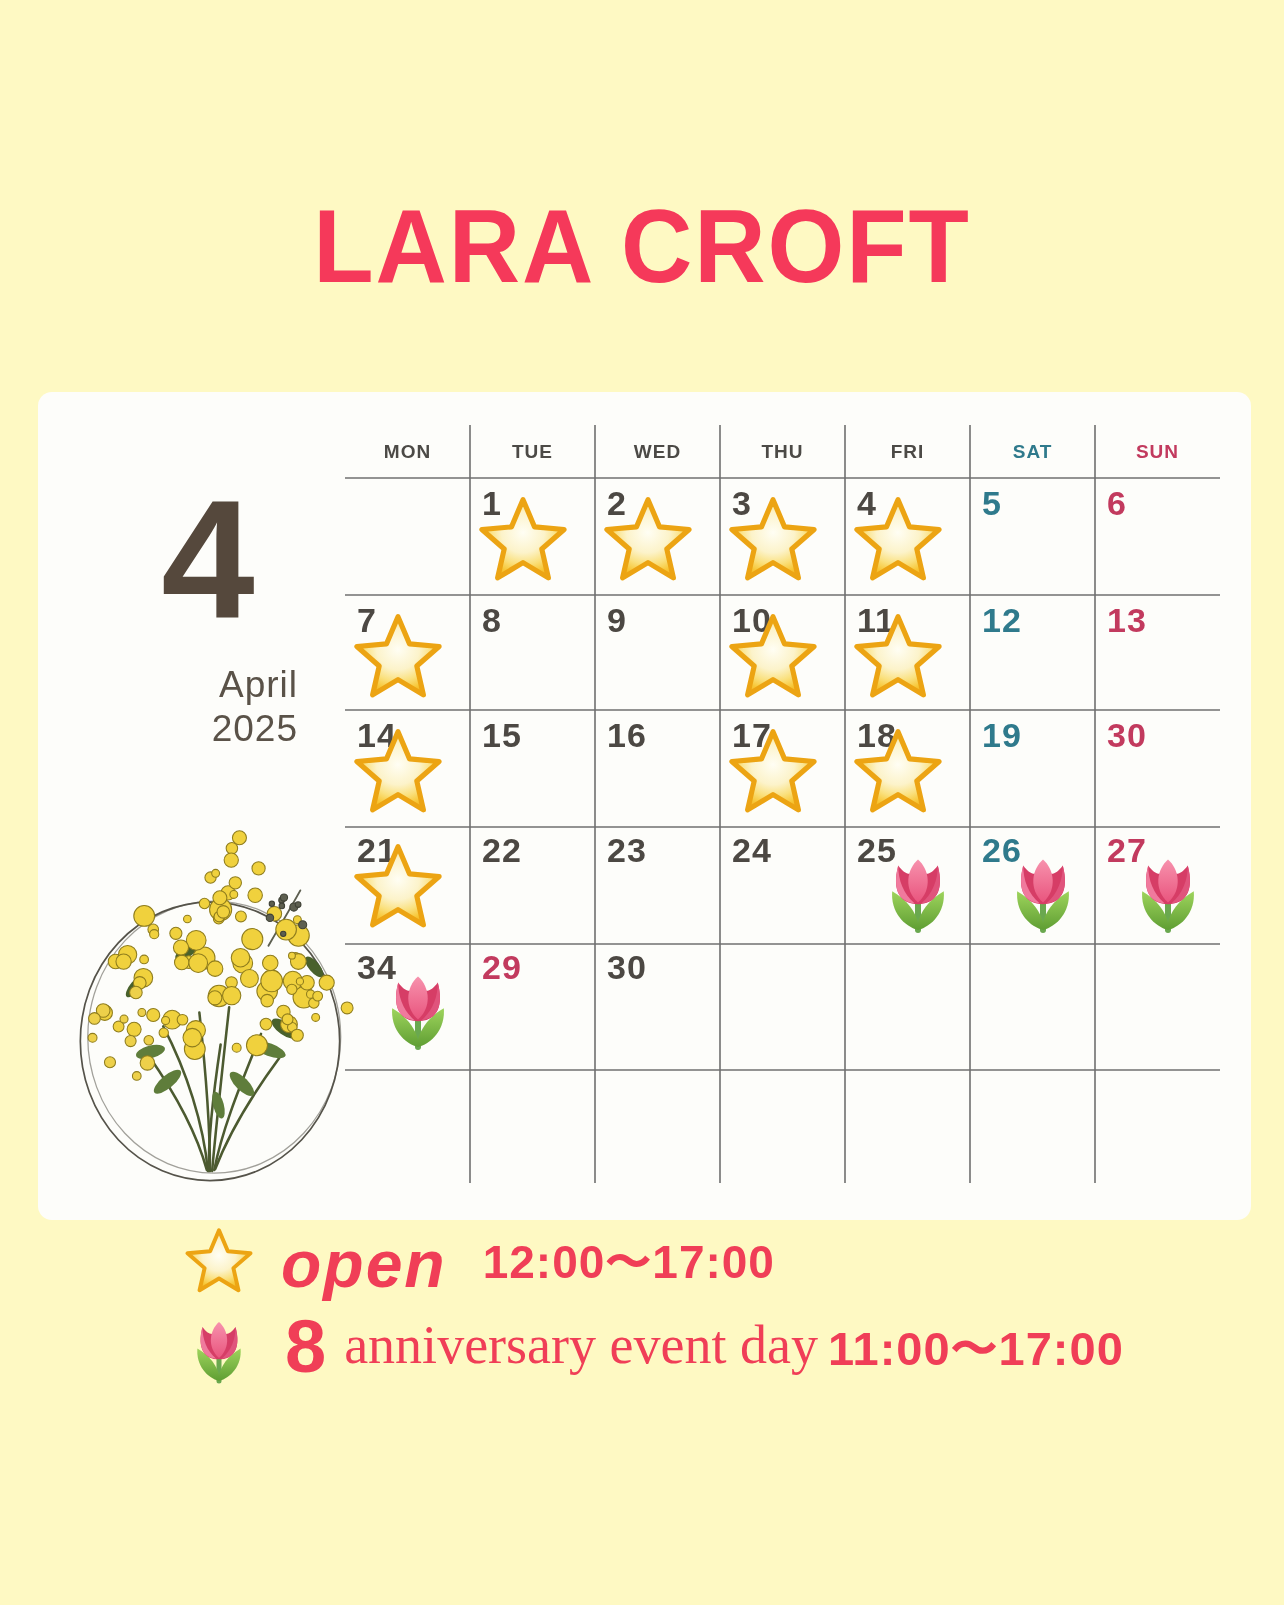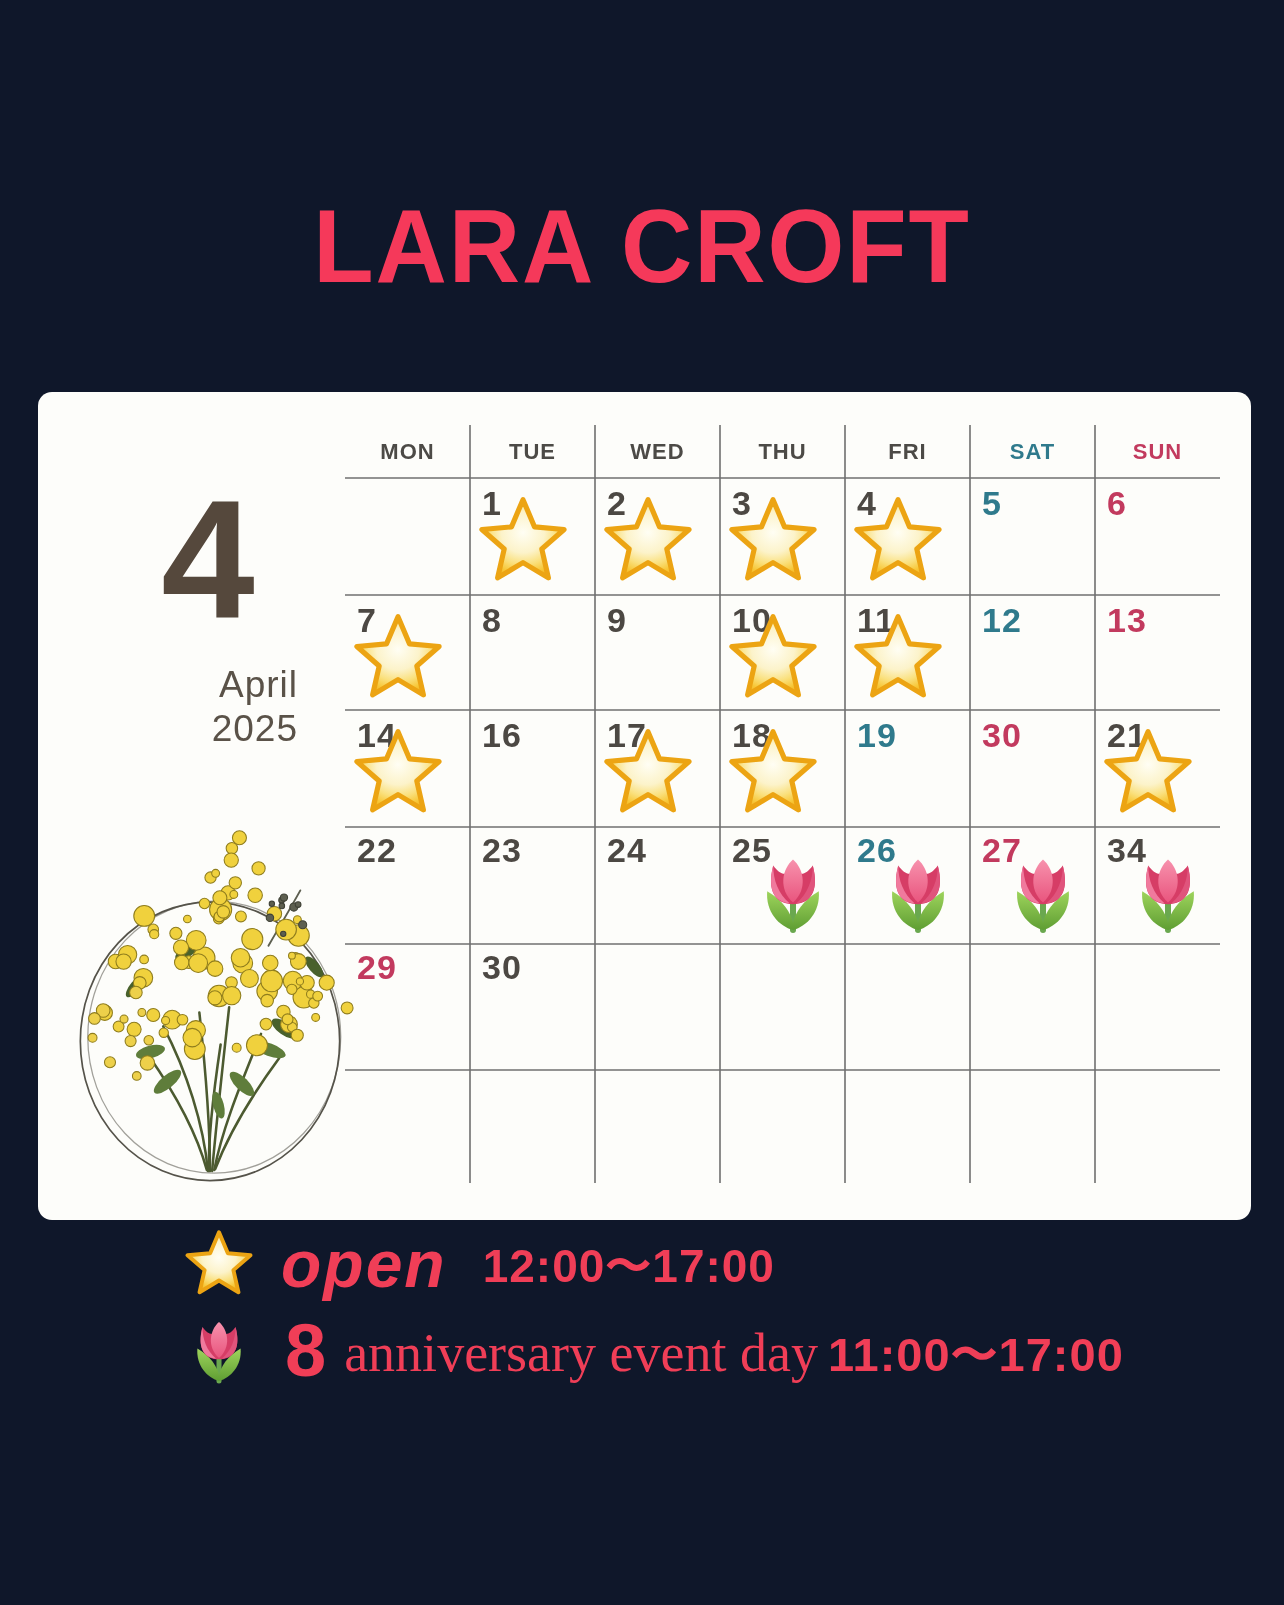--- a/index.html
+++ b/index.html
@@ -1,50 +1,50 @@
 <!DOCTYPE html>
 <html><head>
 <meta charset="utf-8">
 <style>
   html,body{margin:0;padding:0;}
-  .page{position:relative;width:1284px;height:1605px;background:#0f172a;overflow:hidden;
+  .page{position:relative;width:1284px;height:1605px;background:#fef9c3;overflow:hidden;
         font-family:"Liberation Sans",sans-serif;}
   
   .title{position:absolute;top:194px;left:0;width:100%;margin:0;text-align:center;
          font-size:104px;font-weight:bold;letter-spacing:2px;color:#f5395a;line-height:1;
          transform:scaleX(.95);transform-origin:center;}
   
   .card{position:absolute;left:38px;top:392px;width:1213px;height:828px;background:#fdfdfa;
         border-radius:14px;}
   .month-number{position:absolute;left:80px;top:84px;width:180px;text-align:center;
                 font-size:168px;font-weight:bold;color:#55483c;line-height:1;}
   .month-name{position:absolute;left:80px;top:272px;width:180px;text-align:right;
               font-size:37px;color:#5a5248;letter-spacing:1px;}
   .month-year{position:absolute;left:80px;top:316px;width:180px;text-align:right;
               font-size:37px;color:#5a5248;letter-spacing:1px;}
   .bouquet{position:absolute;left:22px;top:424px;width:300px;height:372px;}
   
   .grid-lines{position:absolute;left:307px;top:33px;width:875px;height:765px;overflow:visible;}
   .weekday-row{position:absolute;left:307px;top:33px;width:875px;height:53px;display:grid;
                grid-template-columns:repeat(7,125px);}
-  .wd{display:flex;align-items:center;justify-content:center;font-size:22px;font-weight:bold;
+  .wd{display:flex;align-items:center;justify-content:center;font-size:19px;font-weight:bold;
       letter-spacing:1px;}
   .t-weekday{color:#4c4a46}.t-saturday{color:#2f7a8c}.t-sunday{color:#c23a5e}
   .cells{position:absolute;left:307px;top:86px;display:grid;
          grid-template-columns:repeat(7,125px);
          grid-template-rows:117px 115px 115px 117px 126px 117px;}
   .cell{position:relative;overflow:visible;}
   .daynum{position:absolute;left:12px;top:6px;font-size:34px;font-weight:bold;letter-spacing:1px;}
   .c-default{color:#4c4843}.c-saturday{color:#2f7a8c}.c-sunday{color:#c23a5e}.c-holiday{color:#c23a5e}
   .marker{position:absolute;}
   .marker-star{left:6px;top:16px;width:94px;height:94px;}
   .marker-tulip{left:30px;top:16px;width:86px;height:104px;}
   
   .legend{position:absolute;left:183px;top:1226px;color:#f03e57;}
-  .legend-row{display:flex;align-items:center;}
+  .legend-row{display:flex;align-items:flex-start;}
   .legend-row + .legend-row{margin-top:8px;}
   .legend-star{width:72px;height:72px;flex:0 0 auto;}
   .legend-tulip{width:72px;height:84px;flex:0 0 auto;margin-top:-2px;}
   .open-label{font-size:66px;font-weight:bold;font-style:italic;letter-spacing:2px;margin-left:26px;}
   .open-time{font-size:46px;font-weight:bold;letter-spacing:1px;margin-left:36px;padding-top:6px;}
   .anniv-num{font-size:74px;font-weight:bold;margin-left:30px;line-height:1;}
   .anniv-label{font-family:"Liberation Serif",serif;font-size:54px;margin-left:18px;padding-top:4px;}
   .anniv-time{font-size:47px;font-weight:bold;letter-spacing:1px;margin-left:10px;padding-top:8px;}
 </style>
 </head>
@@ -314,20 +314,23 @@
         <div class="cell">
           <span class="daynum c-sunday">13</span>
         </div>
         <div class="cell">
           <span class="daynum c-default">14</span>
           <svg class="marker marker-star" viewBox="0 0 100 100">
             <use href="#sym-star"></use>
           </svg>
         </div>
         <div class="cell">
+          <span class="daynum c-default">15</span>
+        </div>
+        <div class="cell">
           <span class="daynum c-default">16</span>
         </div>
         <div class="cell">
           <span class="daynum c-default">17</span>
           <svg class="marker marker-star" viewBox="0 0 100 100">
             <use href="#sym-star"></use>
           </svg>
         </div>
         <div class="cell">
           <span class="daynum c-default">18</span>

